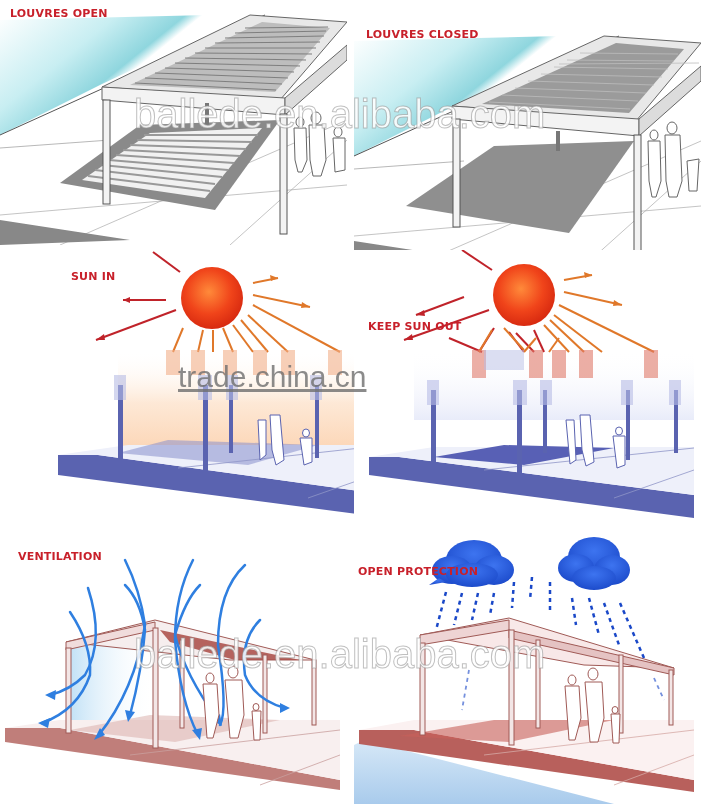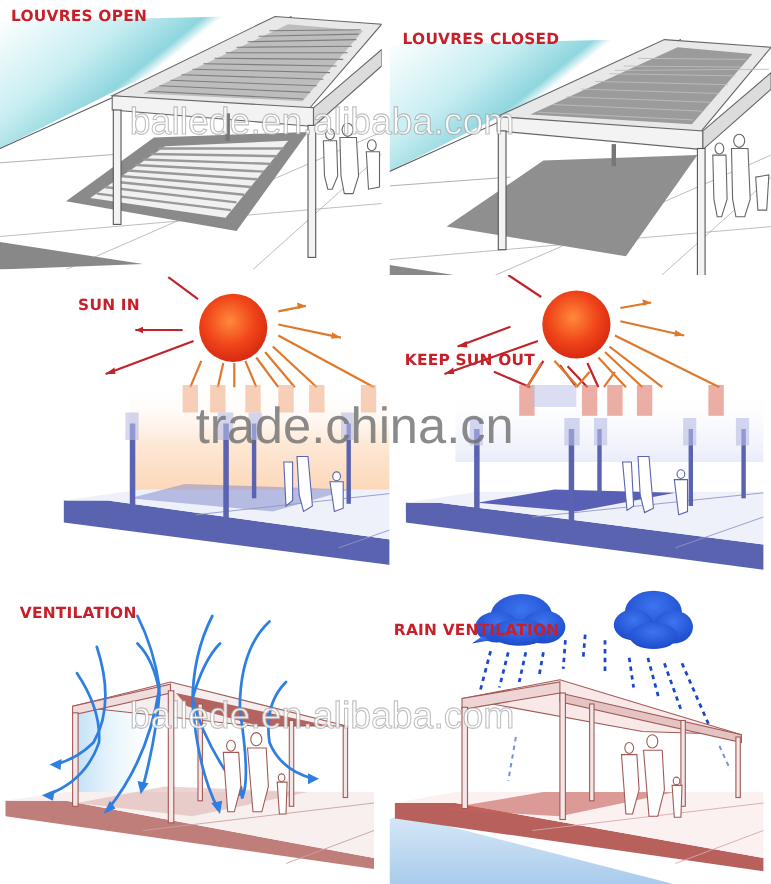--- a/index.html
+++ b/index.html
@@ -5,24 +5,24 @@
   * { box-sizing: border-box; margin: 0; padding: 0; }
   body { width: 701px; height: 804px; background: #ffffff; position: relative; overflow: hidden; font-family: "Liberation Sans", sans-serif; }
   .panel { position: absolute; overflow: hidden; background: #fff; }
   .p1 { left: 0; top: 0; width: 347px; height: 245px; }
   .p2 { left: 354; top: 0; width: 347px; height: 245px; }
   .p2 { left: 354px; margin-top: 21px; }
   .p3 { left: 0; top: 250px; width: 347px; height: 270px; margin-left: 48px; }
   .p4 { left: 354px; top: 250px; width: 347px; height: 270px; }
   .p5 { left: 0; top: 530px; width: 347px; height: 274px; }
   .p6 { left: 354px; top: 530px; width: 347px; height: 274px; }
-  .label { position: absolute; font-family: "DejaVu Sans", sans-serif; font-weight: bold; font-size: 14px; letter-spacing: 0.2px; z-index: 5; }
+  .label { position: absolute; font-family: "DejaVu Sans", sans-serif; font-weight: bold; font-size: 11px; letter-spacing: 0.2px; z-index: 5; }
   .panel svg { position: absolute; left: 0; top: 0; }
-  .watermark { position: absolute; font-family: "Liberation Sans", sans-serif; font-size: 34px; color: rgba(255,255,255,0.85); -webkit-text-stroke: 1px rgba(150,150,150,0.6); z-index: 8; white-space: nowrap; pointer-events: none; }
-  .wm-trade { position: absolute; font-family: "Liberation Sans", sans-serif; font-size: 46px; color: rgba(110,110,110,0.8); z-index: 8; white-space: nowrap; pointer-events: none; }
+  .watermark { position: absolute; font-family: "Liberation Sans", sans-serif; font-size: 40px; color: rgba(255,255,255,0.85); -webkit-text-stroke: 1px rgba(150,150,150,0.6); z-index: 8; white-space: nowrap; pointer-events: none; margin-left: 16px; }
+  .wm-trade { position: absolute; font-family: "Liberation Sans", sans-serif; font-size: 30px; color: rgba(110,110,110,0.8); z-index: 8; white-space: nowrap; pointer-events: none; text-decoration: underline; }
 </style>
 </head>
 <body>
 
 <div class="panel p1">
   <svg width="347" height="245" viewBox="0 0 347 245">
     <defs>
       <linearGradient id="sky1" x1="0" y1="0" x2="1" y2="0.6">
         <stop offset="0" stop-color="#ffffff"></stop>
         <stop offset="0.35" stop-color="#c8eef2"></stop>
@@ -426,18 +426,18 @@
 
     <g fill="#fff" stroke="#a05a56" stroke-width="1">
       <ellipse cx="218" cy="150" rx="4" ry="5"></ellipse>
       <path d="M211,156 L225,156 L227,188 L221,210 L215,210 Z"></path>
       <ellipse cx="239" cy="144" rx="5" ry="6"></ellipse>
       <path d="M231,152 L248,152 L250,188 L244,212 L236,212 Z"></path>
       <ellipse cx="261" cy="180" rx="3" ry="3.5"></ellipse>
       <path d="M257,184 L266,184 L265,213 L259,213 Z"></path>
     </g>
   </svg>
-  <div class="label" style="left: 4px; top: 35px; color: rgb(200, 32, 42);">RAIN VENTILATION</div>
+  <div class="label" style="left: 4px; top: 35px; color: rgb(200, 32, 42);">OPEN PROTECTION</div>
 </div>
 
 <div class="watermark" style="left:118px; top:92px;">ballede.en.alibaba.com</div>
 <div class="wm-trade" style="left:178px; top:360px;">trade.china.cn</div>
 <div class="watermark" style="left:118px; top:632px;">ballede.en.alibaba.com</div>
 
 </body></html>

